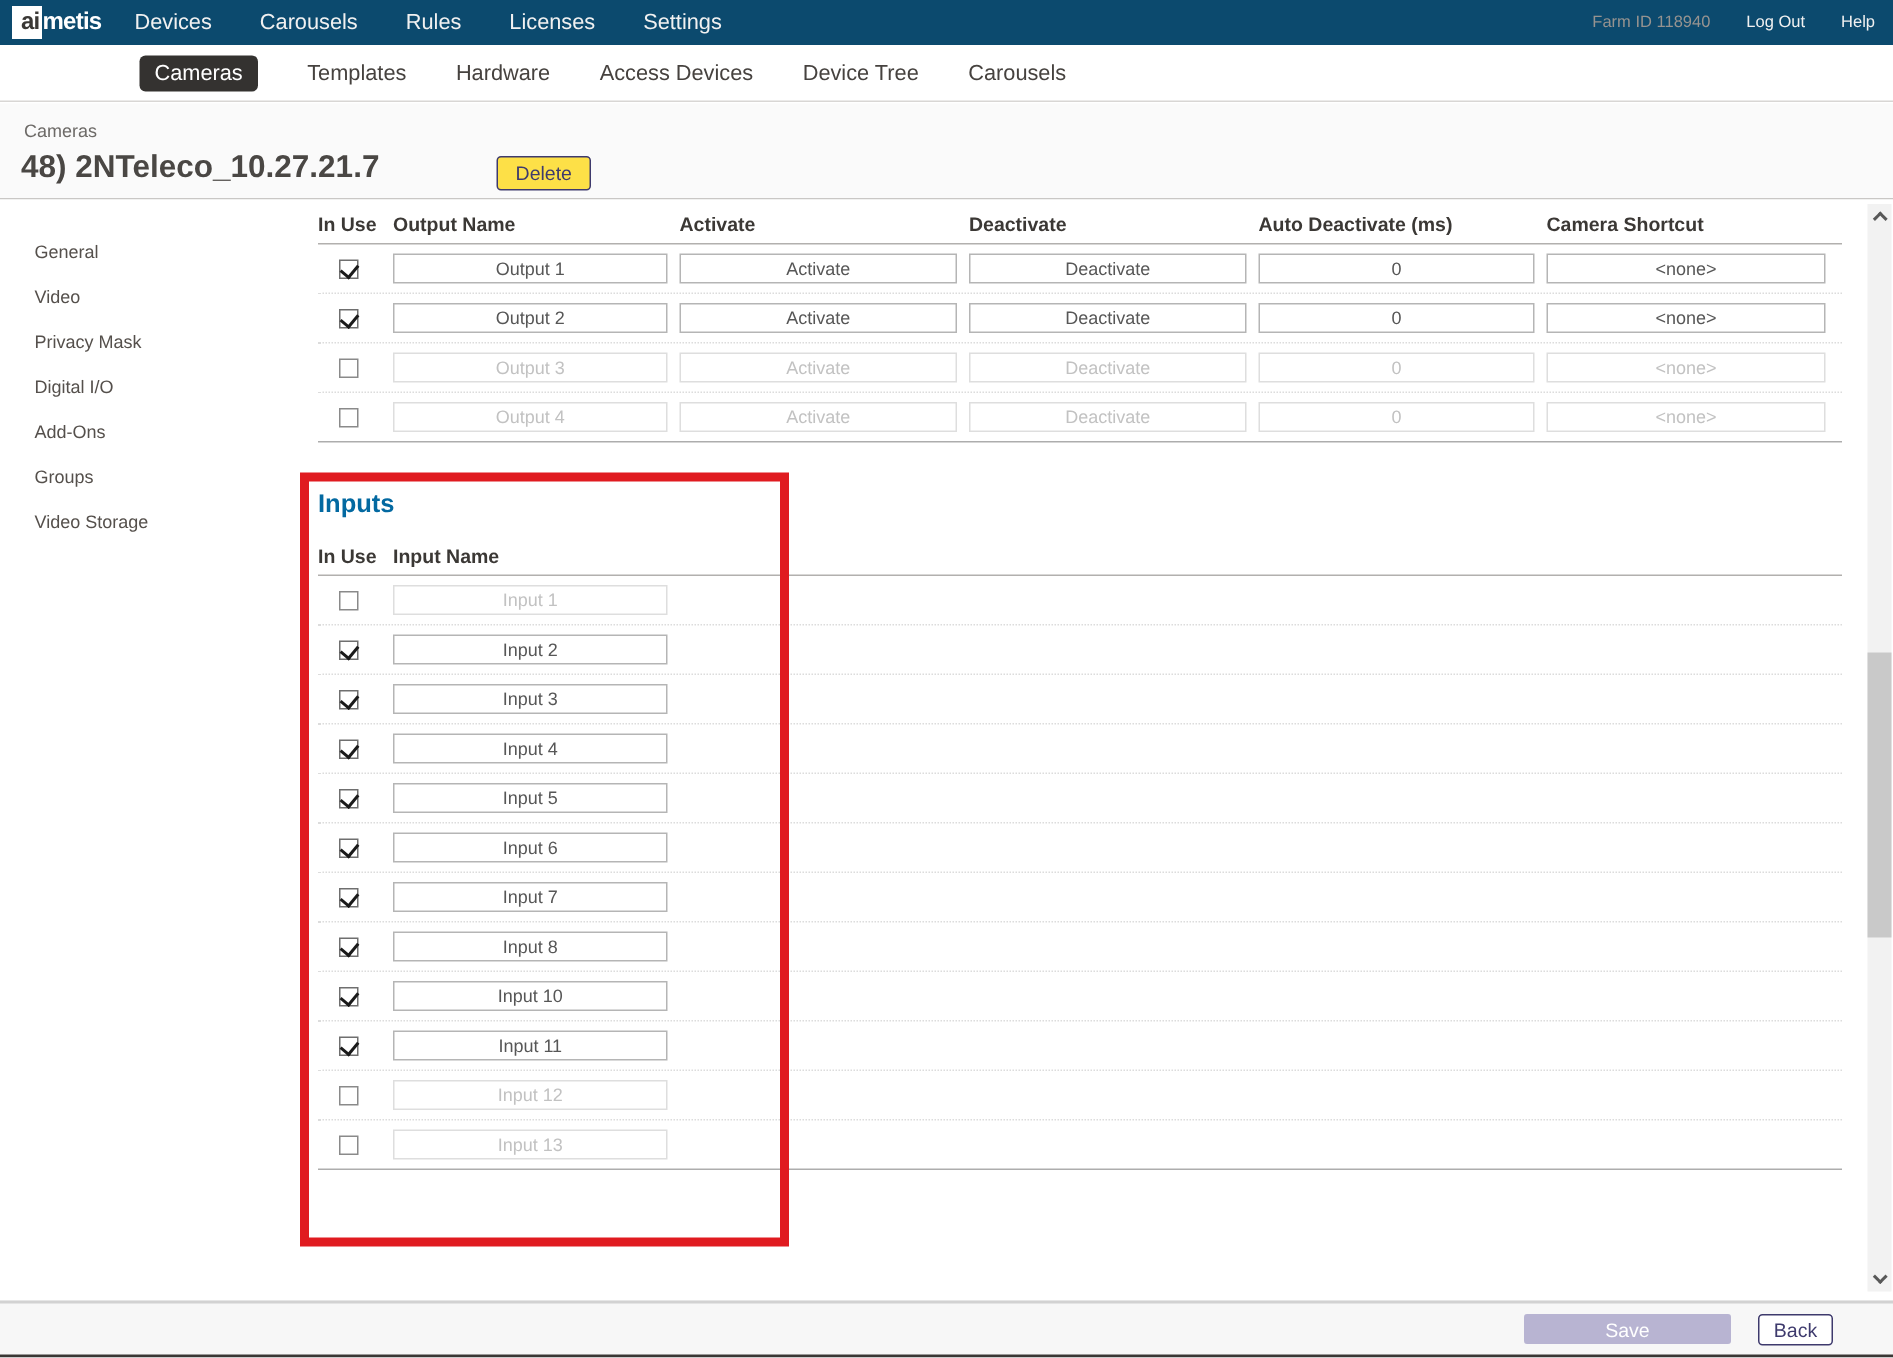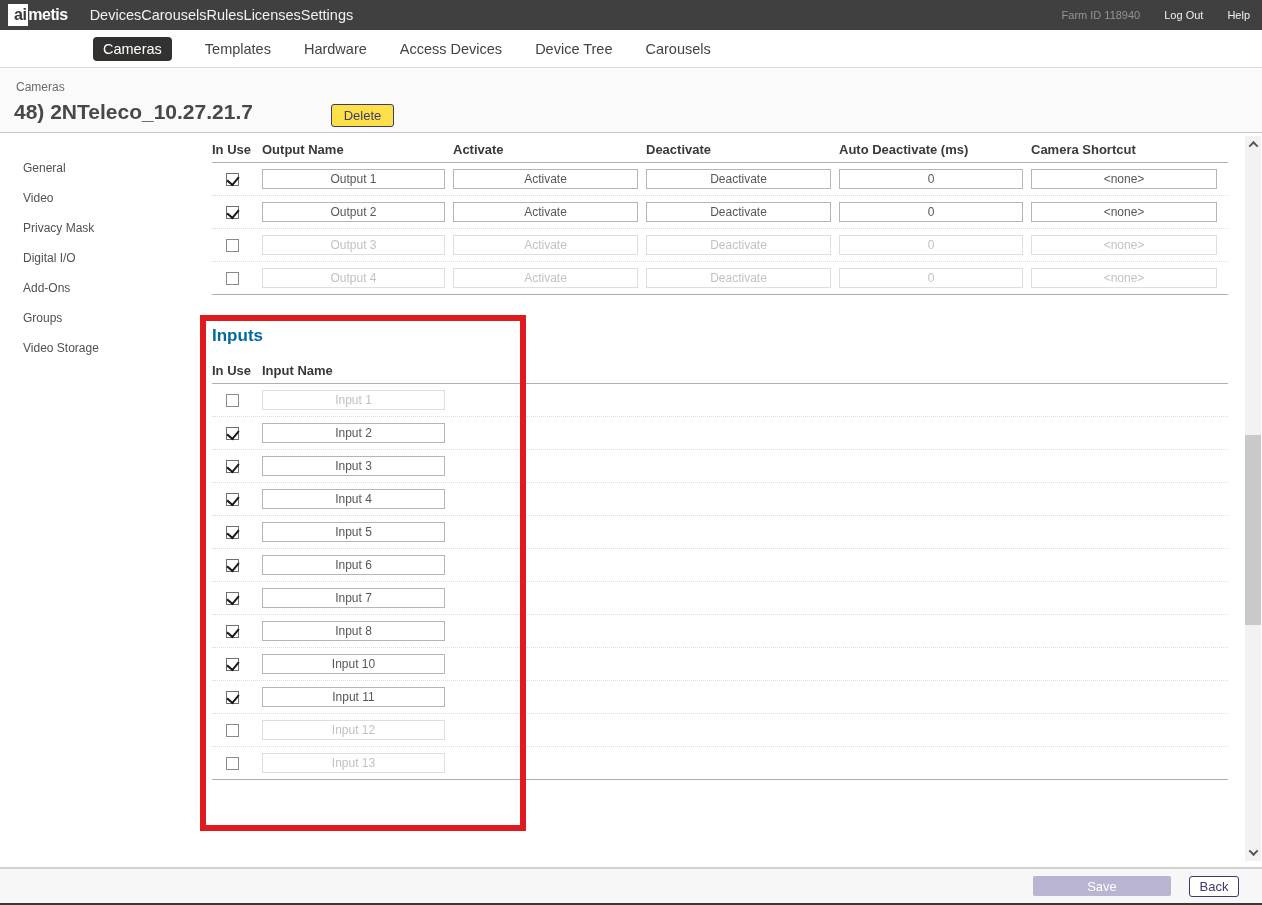--- a/index.html
+++ b/index.html
@@ -2,26 +2,26 @@
 <html><head>
 <meta charset="utf-8">
 <style>
   * { margin:0; padding:0; box-sizing:border-box; }
   html,body { width:1262px; height:905px; overflow:hidden; background:#fff;
               font-family:"Liberation Sans","DejaVu Sans",sans-serif; }
   .page { position:relative; width:1262px; height:905px; background:#fff; }
 
   
   .topbar { position:absolute; left:0; top:0; width:1262px; height:30px;
-            background:#404040; display:flex; align-items:center;text-align:right; }
+            background:#0c4a6e; display:flex; align-items:center;text-align:right; }
   .logo { display:flex; align-items:center; margin-left:8px; margin-right:18px;
           font-weight:bold; font-size:16px; letter-spacing:-0.5px; }
   .logo .ai { background:#fff; color:#3a3835; padding:2px 2px 2px 6px; }
   .logo .metis { color:#fff; padding:2px 4px 2px 0; background:transparent; }
-  .topnav { display:flex; }
+  .topnav { display:flex; gap:32px; }
   .topnav .item { color:#f1f1f1; font-size:14.5px; cursor:pointer; }
   .topbar-right { margin-left:auto; display:flex; align-items:center; gap:24px; margin-right:12px; }
   .farm-id { color:#969390; font-size:11px; }
   .topbar-right .item { color:#f1f1f1; font-size:11px; cursor:pointer; }
   .devices-caret { position:absolute; left:103px; top:30px; width:0; height:0;
                    border-left:7px solid transparent; border-right:7px solid transparent;
                    border-top:7px solid #2f2d2b; }
 
   
   .subnav { position:absolute; left:0; top:30px; width:1262px; height:38px; background:#fff;
@@ -75,21 +75,21 @@
   .sb-btn { position:absolute; left:0; width:16px; height:17px; display:flex; align-items:center; justify-content:center; }
   .sb-up { top:0; } .sb-down { bottom:0; }
   .chev { width:7px; height:7px; border-top:2px solid #585858; border-right:2px solid #585858; }
   .chev.up { transform:rotate(-45deg) translate(-1px,1px); }
   .chev.down { transform:rotate(135deg) translate(-1px,1px); }
   .sb-thumb { position:absolute; left:0; top:299px; width:16px; height:190px; background:#c9c9c9; }
 
   
   .footer { position:absolute; left:0; top:867px; width:1262px; height:36px; background:#f7f7f7;
             border-top:2px solid #d2d2d2; display:flex; align-items:center; justify-content:flex-end;
-            gap:18px; padding-right:23px; }
+            gap:18px; padding-right:40px; }
   .btn-save { width:138px; height:20px; background:#b8b4d2; color:#fff; border:none; border-radius:2px;
               font-size:13px; font-family:inherit; cursor:pointer; }
   .btn-back { width:50px; height:21px; background:#fff; border:1px solid #3e3a6d; border-radius:3px;
               color:#3e3a6d; font-size:13px; font-family:inherit; cursor:pointer; }
   .bottom-strip { position:absolute; left:0; top:903px; width:1262px; height:2px; background:#3a3734; }
 </style>
 </head>
 <body>
 
 <div class="page">

